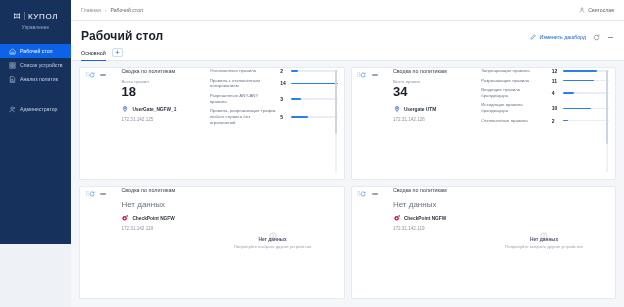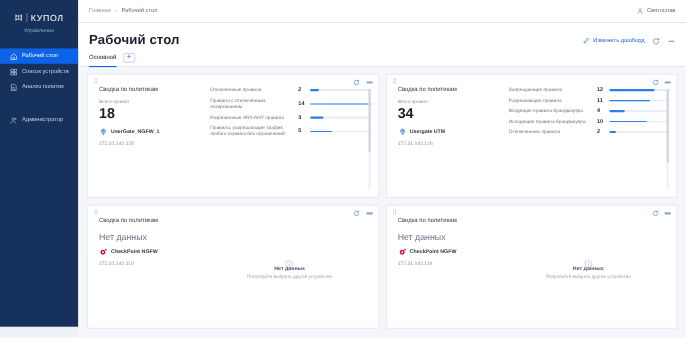--- a/index.html
+++ b/index.html
@@ -6,21 +6,21 @@
   html, body {
     width: 624px; height: 307px;
     background: #ffffff;
     font-family: "Liberation Sans", sans-serif;
     overflow: hidden;
   }
   .app { display: flex; width: 624px; height: 307px; background: #eef1f6; }
 
   
   .sidebar {
-    width: 71px; height: 297px;
+    width: 71px; height: 244px;
     background: #16325c;
     flex: 0 0 71px;
     display: flex; flex-direction: column;
     padding-top: 6px;
     position: relative;
   }
   .logo-row {
     display: flex; align-items: center; justify-content: center;
     gap: 3px; height: 14px; margin-top: 3px;
   }
@@ -101,21 +101,21 @@
     grid-template-rows: 1fr 1fr;
     gap: 6px;
     min-height: 0;
   }
 
   .card {
     background: #ffffff;
     border: 1px solid #e6eaf1;
     border-radius: 2px;
     position: relative;
-    display: flex; flex-direction: column;
+    display: flex; flex-direction: row;
     min-height: 0; min-width: 0;
     overflow: hidden;
   }
   .card-bar { display: flex; align-items: center; padding: 3px 5px 0 5px; height: 11px; }
   .drag-handle { color: #b9c0cd; font-size: 6px; line-height: 1; letter-spacing: -1px; }
   .card-bar-right { margin-left: auto; display: flex; align-items: center; gap: 5px; }
   .c-ico { width: 7px; height: 7px; display: flex; align-items: center; justify-content: center; }
   .c-dash { width: 6px; height: 1.4px; background: #9aa3b2; border-radius: 1px; }
 
   .card-body { flex: 1; display: flex; min-height: 0; padding: 0 6px 5px 6px; }

